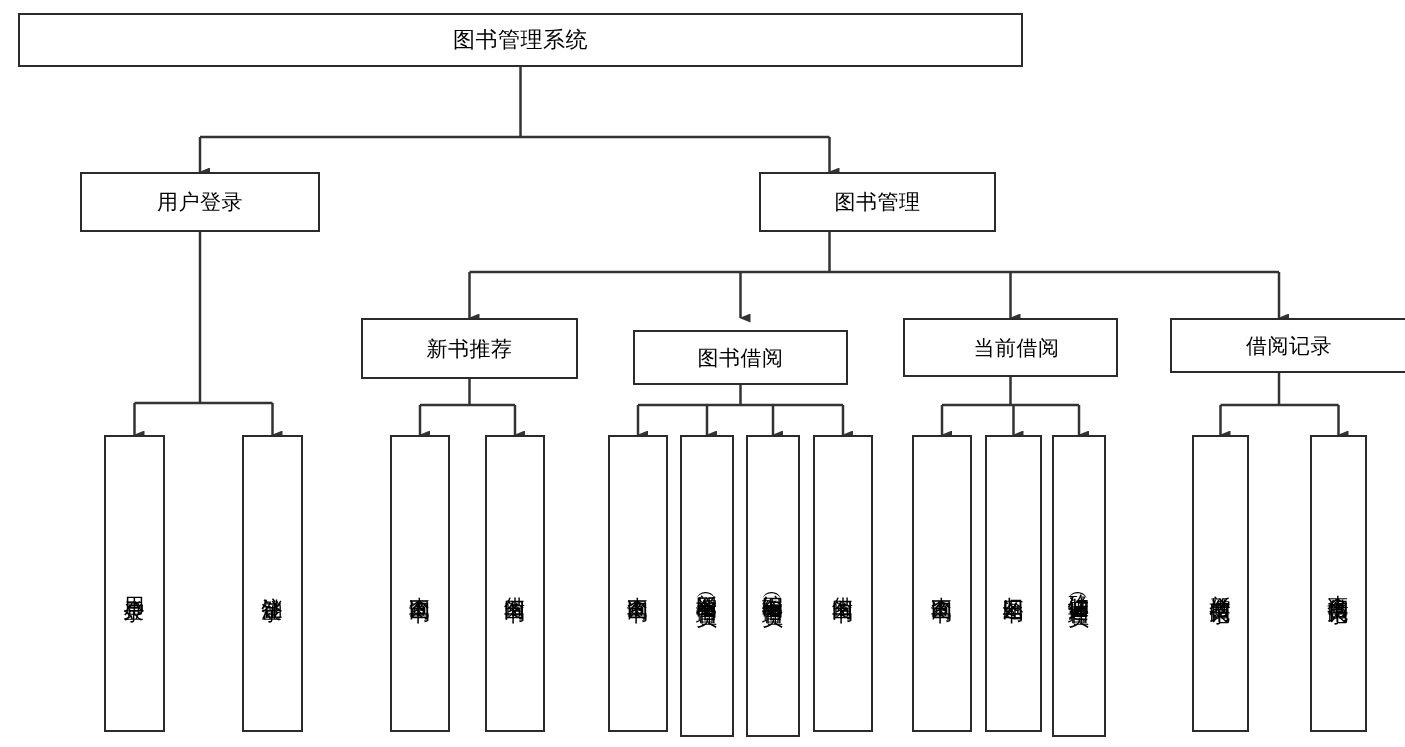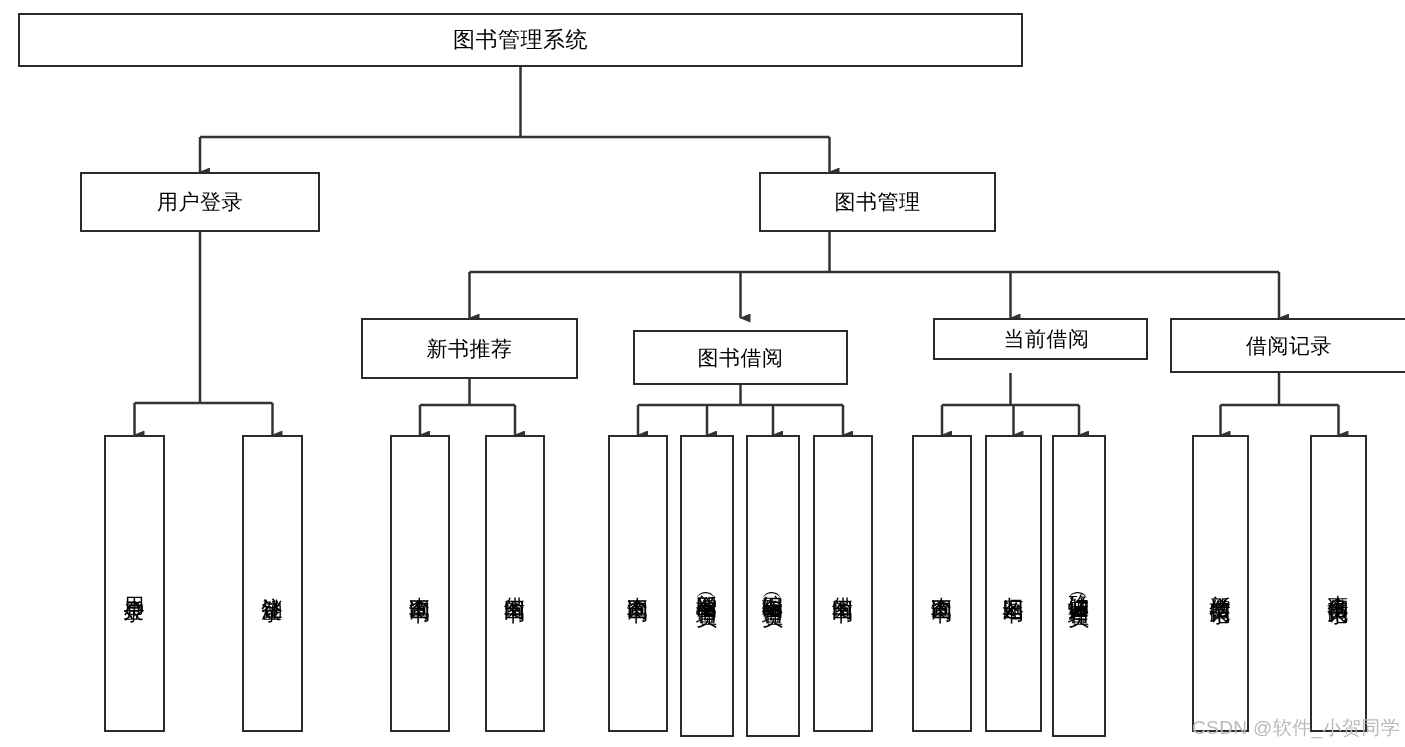--- a/index.html
+++ b/index.html
@@ -117,21 +117,21 @@
       </div>
       <div class="node horizontal" style="left: 711px; top: 172px; width: 237px; height: 60px; margin-left: 48px;">
         <div class="node-label">图书管理</div>
       </div>
       <div class="node horizontal" style="left: 361px; top: 318px; width: 217px; height: 61px;">
         <div class="node-label">新书推荐</div>
       </div>
       <div class="node horizontal" style="left: 633px; top: 330px; width: 215px; height: 55px;">
         <div class="node-label">图书借阅</div>
       </div>
-      <div class="node horizontal" style="left: 933px; top: 318px; width: 215px; height: 42px; padding-left: 12px;">
+      <div class="node horizontal" style="left: 903px; top: 318px; width: 215px; height: 59px; padding-left: 12px;">
         <div class="node-label">当前借阅</div>
       </div>
       <div class="node horizontal" style="left: 1170px; top: 318px; width: 238px; height: 55px;">
         <div class="node-label">借阅记录</div>
       </div>
       <div class="node vertical" style="left: 104px; top: 435px; width: 61px; height: 297px;">
         <div class="node-label">用户登录</div>
       </div>
       <div class="node vertical" style="left: 242px; top: 435px; width: 61px; height: 297px;">
         <div class="node-label">注销登录</div>
@@ -163,14 +163,13 @@
       <div class="node vertical" style="left: 1052px; top: 435px; width: 54px; height: 302px;">
         <div class="node-label">确认归还（管理员）</div>
       </div>
       <div class="node vertical" style="left: 1192px; top: 435px; width: 57px; height: 297px;">
         <div class="node-label">新增借阅记录</div>
       </div>
       <div class="node vertical" style="left: 1310px; top: 435px; width: 57px; height: 297px;">
         <div class="node-label">查询借阅记录</div>
       </div>
     </div>
-  <div class="watermark" style="left:1192px; top:715px;">CSDN @软件_小贺同学</div>
 </div>
 
 </body></html>

